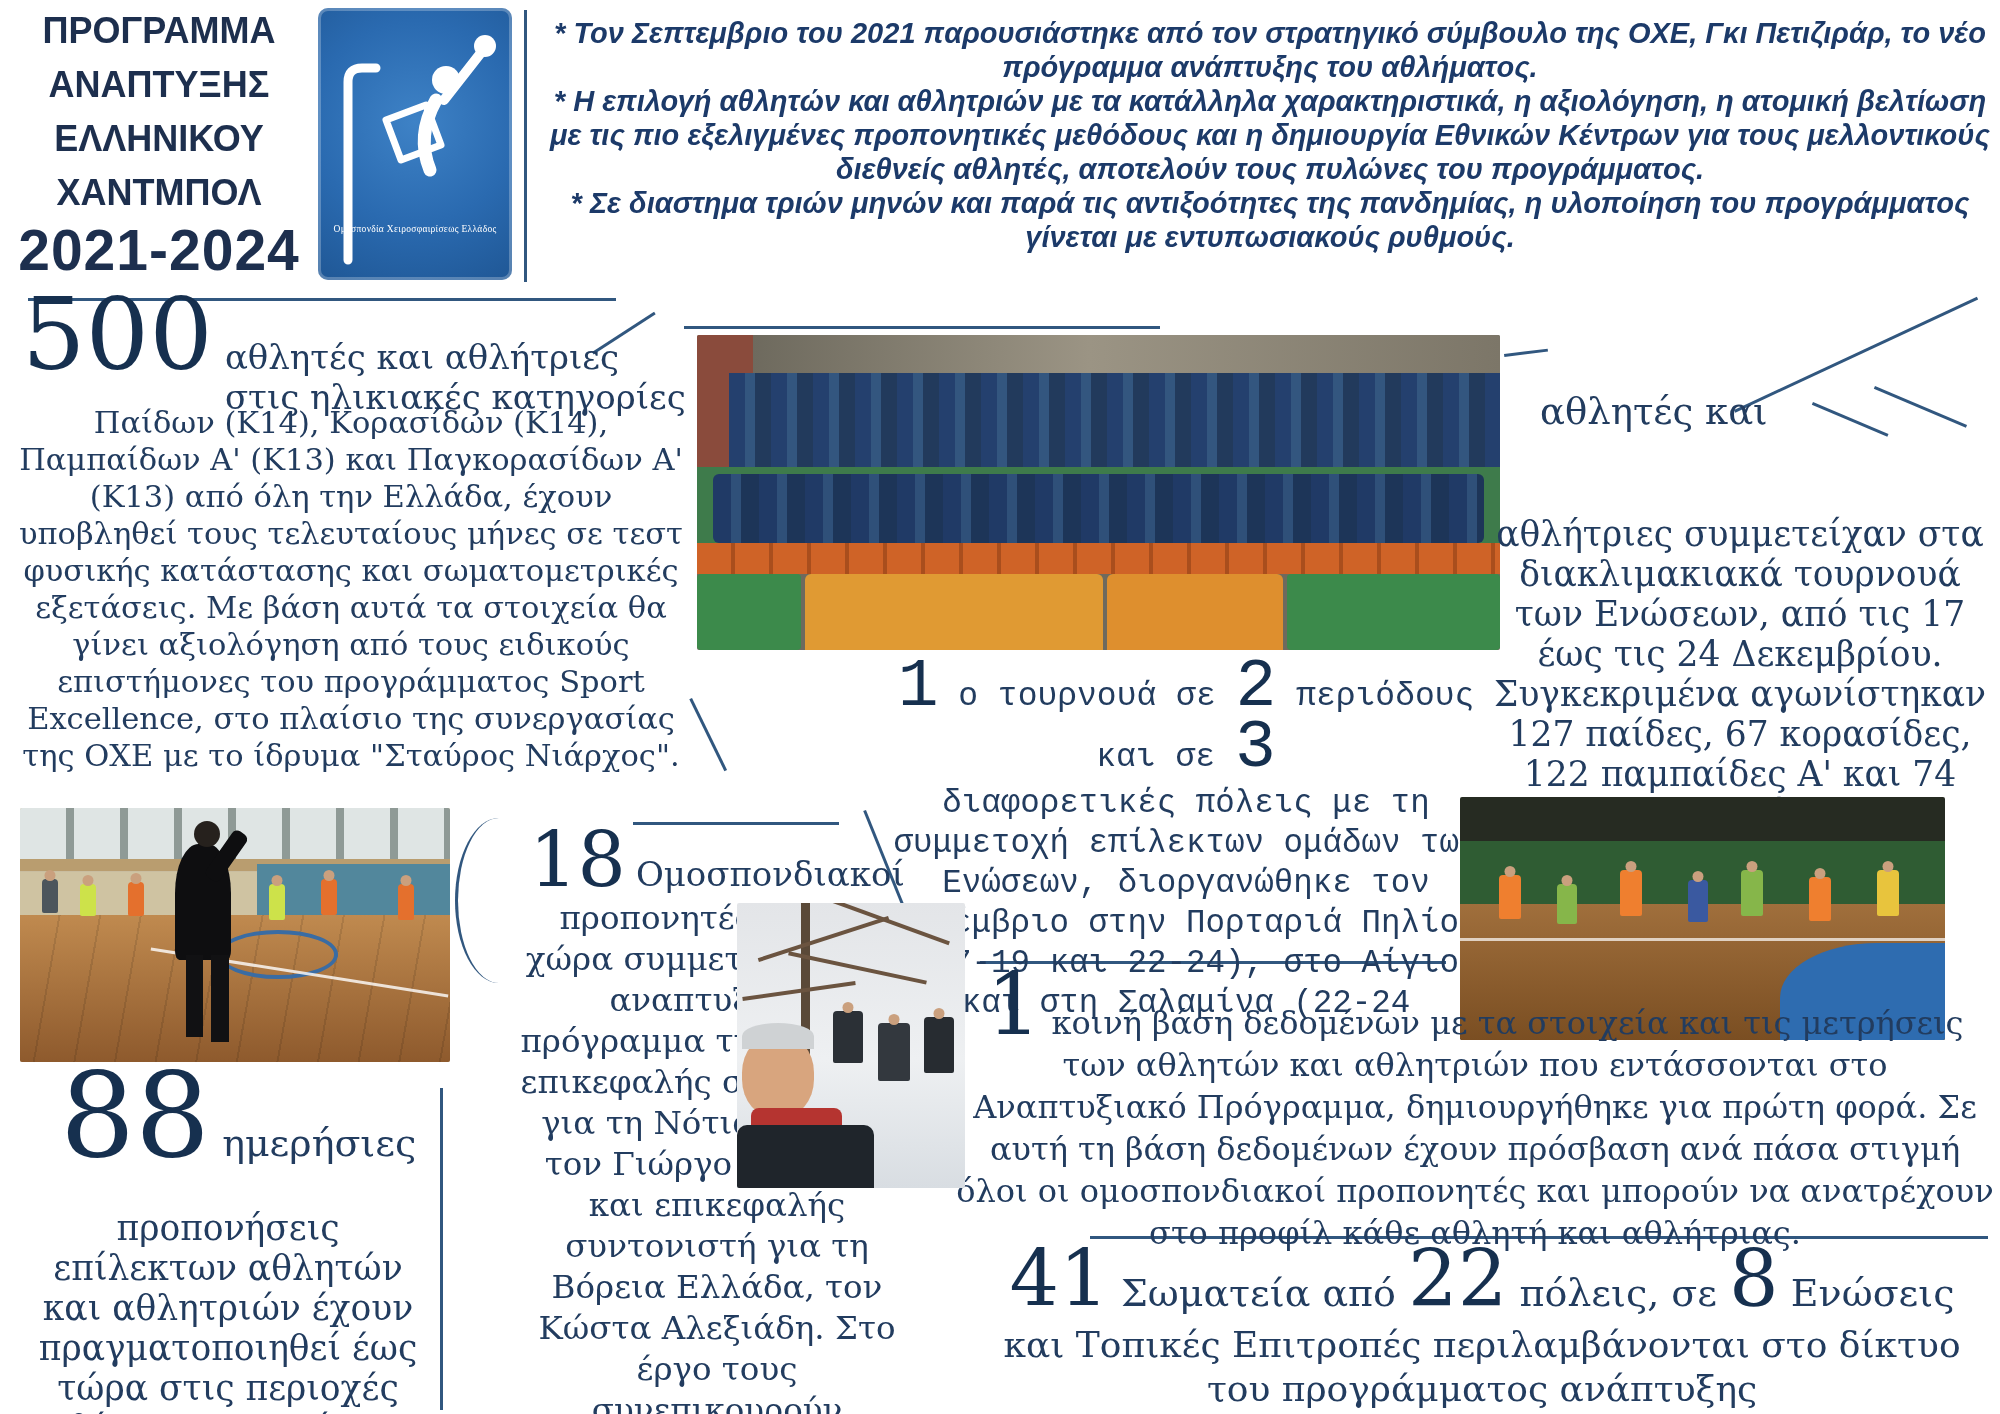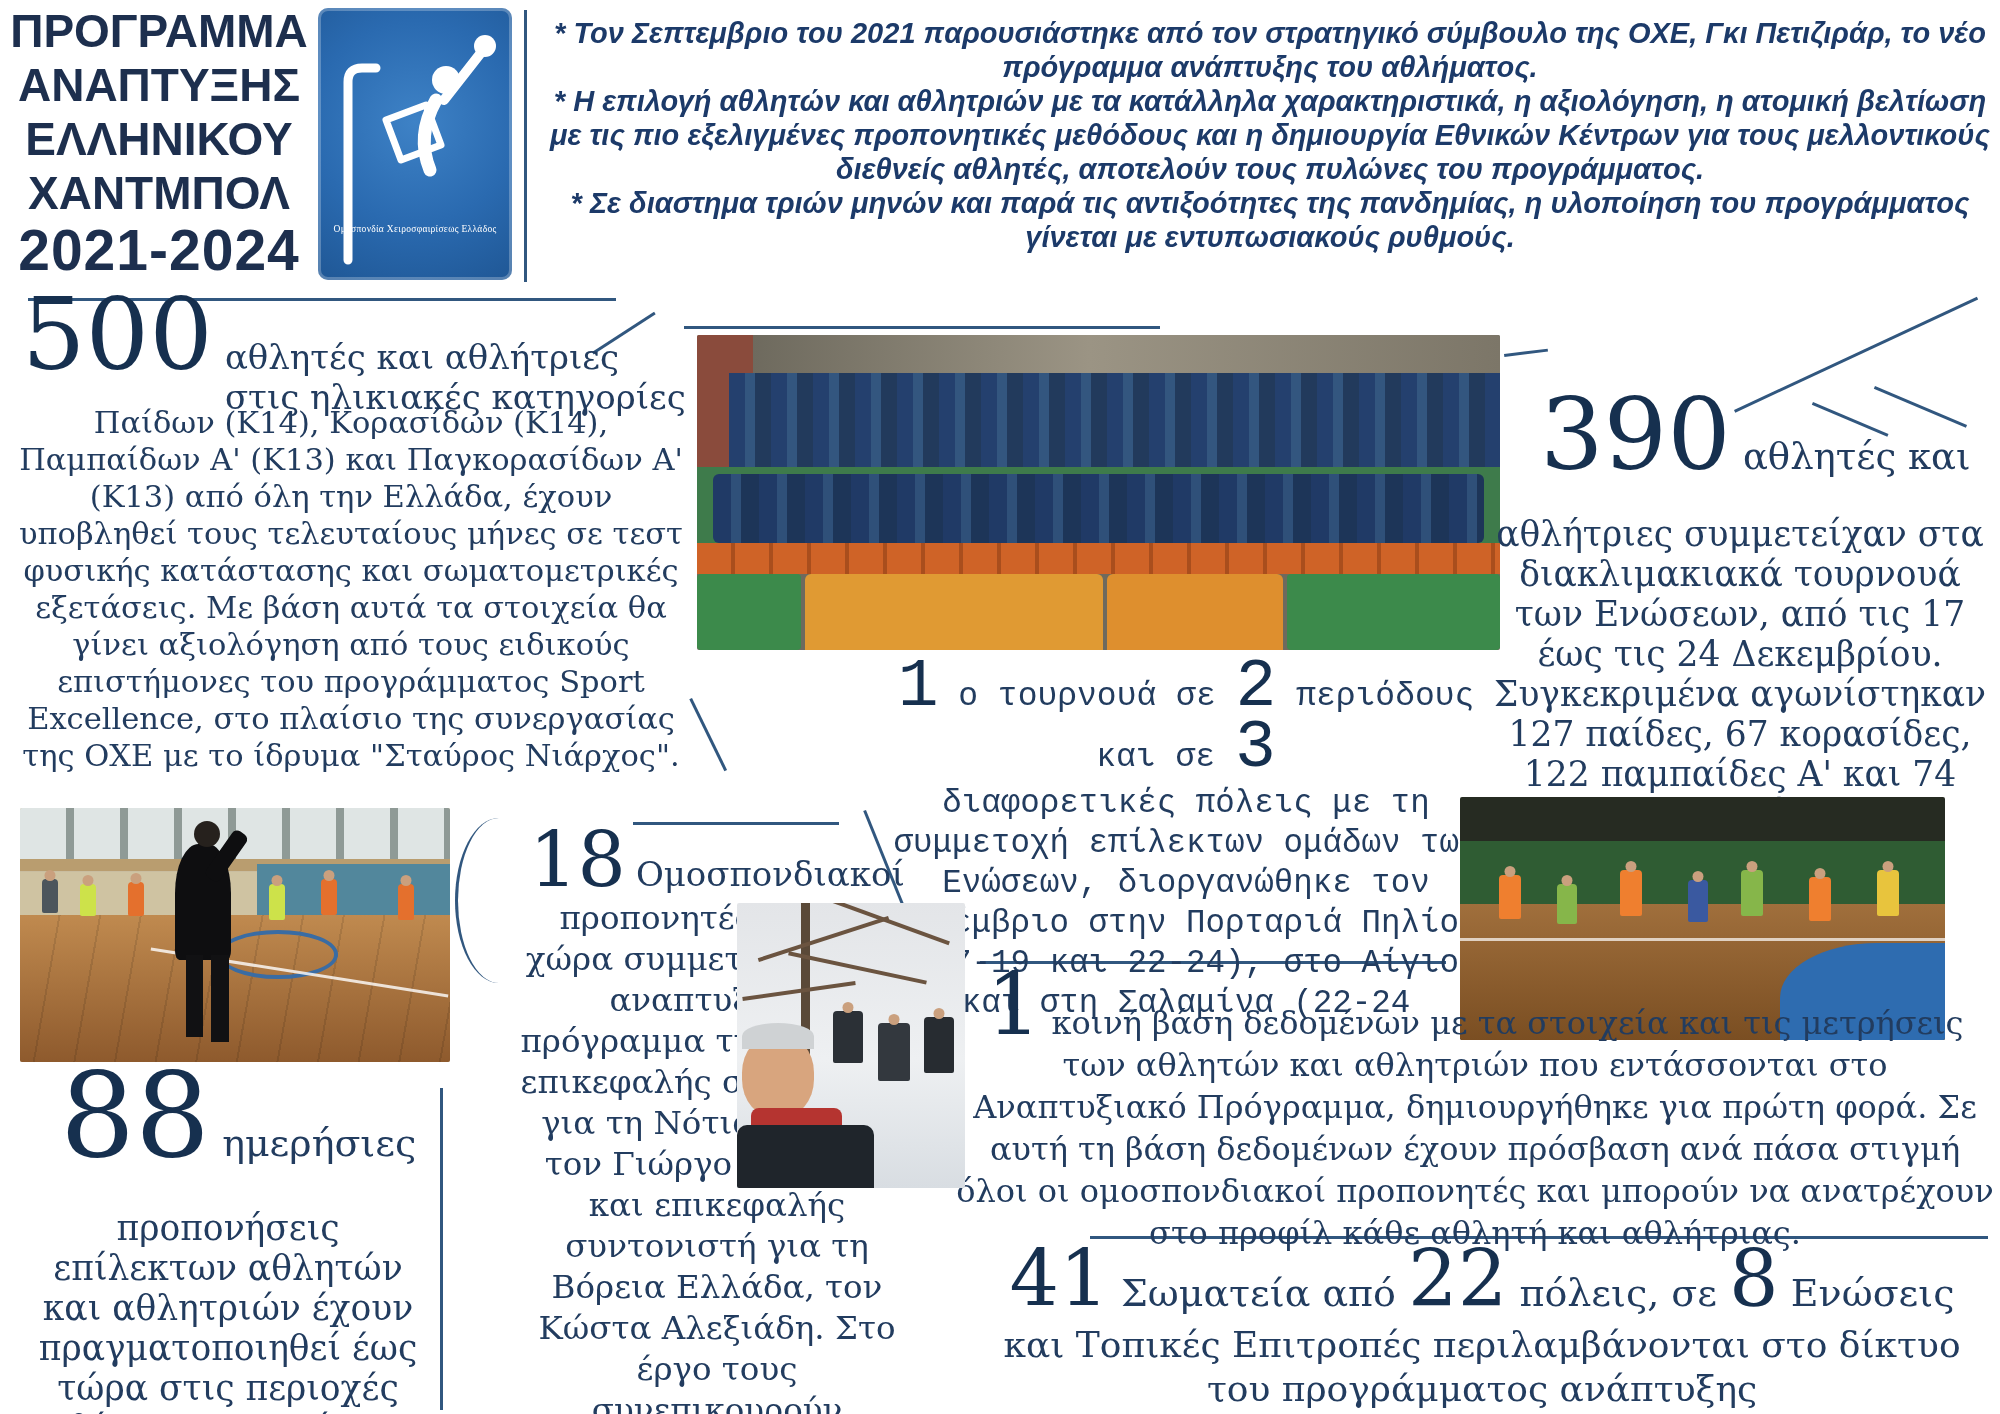--- a/index.html
+++ b/index.html
@@ -2,21 +2,21 @@
 <html><head>
 <meta charset="utf-8">
 <style>
   html,body{margin:0;padding:0;}
   body{width:2000px;height:1414px;position:relative;background:#ffffff;overflow:hidden;
        font-family:"DejaVu Serif","Liberation Serif",serif;color:#223c5f;}
   .abs{position:absolute;}
   
   .title{left:8px;top:4px;width:302px;text-align:center;
          font-family:"Liberation Sans",sans-serif;font-weight:bold;color:#1d2f4e;}
-  .title .tl{font-size:46px;line-height:54px;letter-spacing:0px;}
+  .title .tl{font-size:36px;line-height:54px;letter-spacing:0px;}
   .title .tl-years{font-size:57px;line-height:60px;letter-spacing:1px;}
   .logo{left:318px;top:8px;width:194px;height:272px;border-radius:10px;
         background:radial-gradient(circle at 50% 42%, #3e82c6 0%, #2a6ab0 55%, #1f5795 100%);
         box-shadow:inset 0 0 0 3px rgba(255,255,255,.25);overflow:hidden;}
   .logo-abbr{position:absolute;left:10px;top:140px;width:174px;text-align:center;color:#ffffff;
              font-family:"Liberation Sans",sans-serif;font-weight:bold;font-size:60px;letter-spacing:3px;
              text-shadow:0 2px 3px rgba(0,0,0,.35);}
   .logo-org{position:absolute;left:6px;top:216px;width:182px;text-align:center;color:#ffffff;
             font-family:Liberation Serif, serif;font-size:9.5px;letter-spacing:.3px;}
   .vline{background:#31577f;width:3px;}
@@ -126,21 +126,20 @@
   <div class="shape" style="left:0;top:42%;width:100%;height:30%;background:#3e7b4b;"></div>
   <div class="shape" style="left:2%;top:44%;width:96%;height:22%;background:repeating-linear-gradient(90deg,#203a66 0 18px,#2f5079 18px 28px,#1d3558 28px 46px);border-radius:6px;"></div>
   <div class="shape" style="left:0;top:66%;width:100%;height:10%;background:repeating-linear-gradient(90deg,#cf6327 0 34px,#a94e1d 34px 38px);"></div>
   <div class="shape" style="left:0;top:76%;width:13%;height:24%;background:#3c8a4b;border-radius:4px;"></div>
   <div class="shape" style="left:13.5%;top:76%;width:37%;height:24%;background:#e09a33;border-radius:6px 6px 0 0;"></div>
   <div class="shape" style="left:51%;top:76%;width:22%;height:24%;background:#de8f2e;border-radius:6px 6px 0 0;"></div>
   <div class="shape" style="left:73.5%;top:76%;width:26.5%;height:24%;background:#3c8a4b;border-radius:4px;"></div>
 </div>
 
 <div class="abs stat-head s390-head">
-  <span class="bignum">390</span>
   <span class="lead">αθλητές και</span>
 </div>
 <p class="abs stat-body s390-body">αθλήτριες συμμετείχαν στα διακλιμακιακά τουρνουά των Ενώσεων, από τις 17 έως τις 24 Δεκεμβρίου. Συγκεκριμένα αγωνίστηκαν 127 παίδες, 67 κορασίδες, 122 παμπαίδες Α' και 74 παγκορασίδες Α'</p>
 
 <div class="abs tourn">
   <div class="tourn-head">
     <span class="bignum">1</span>
     <span>ο τουρνουά σε</span>
     <span class="bignum">2</span>
     <span>περιόδους και σε</span>

